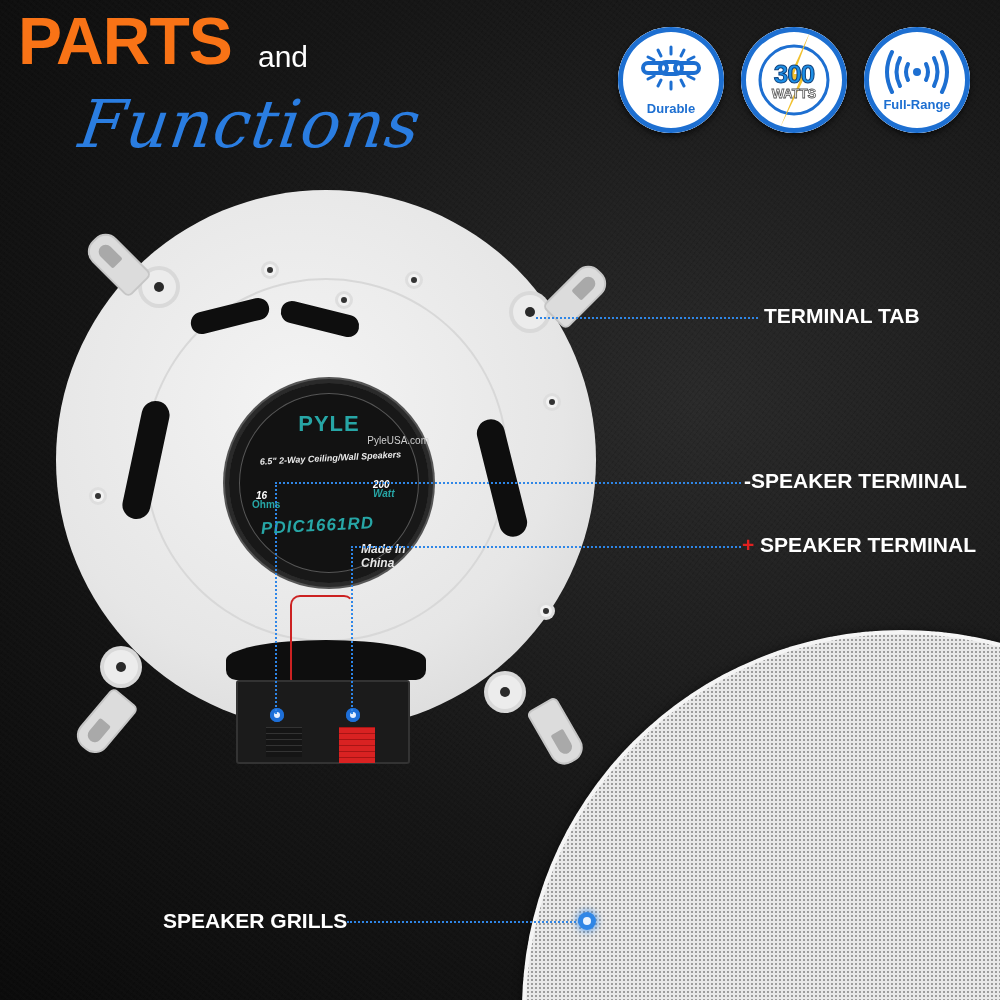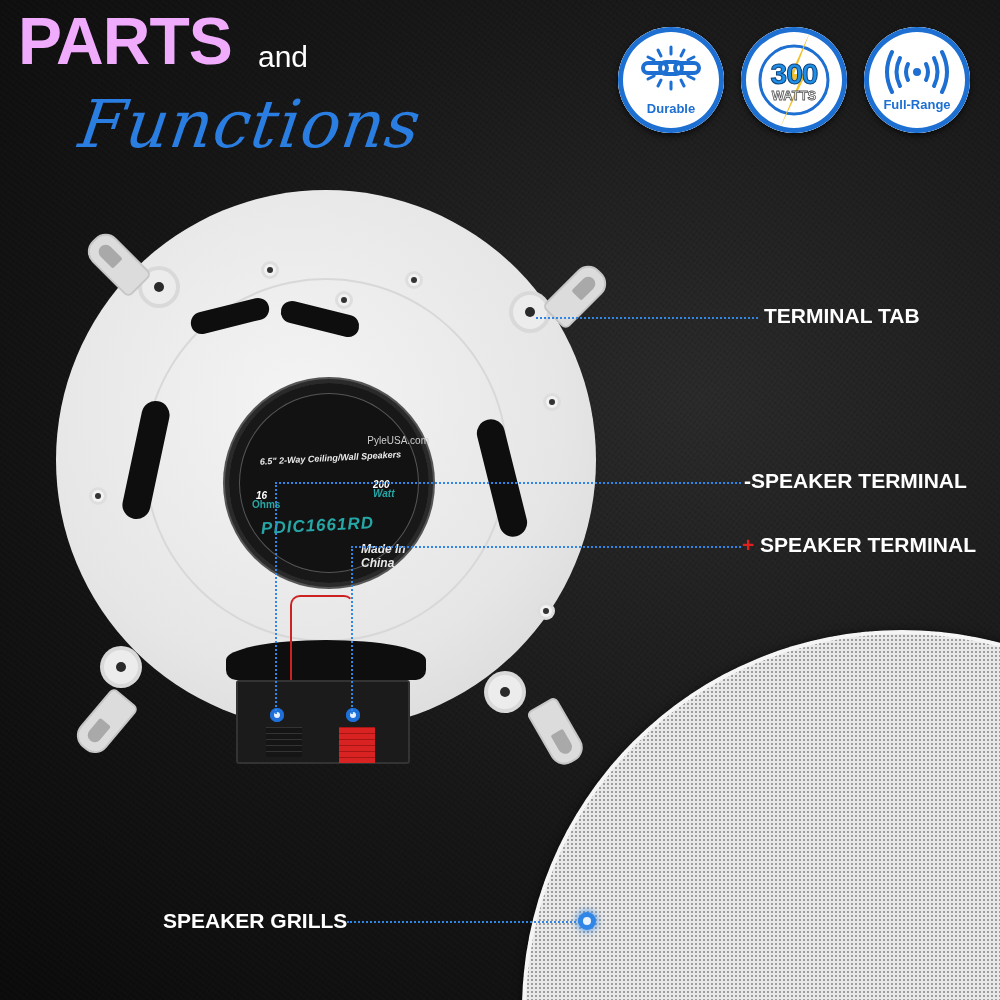--- a/index.html
+++ b/index.html
@@ -3,21 +3,21 @@
 <meta charset="utf-8">
 <style>
   html,body{margin:0;padding:0;}
   body{width:1000px;height:1000px;overflow:hidden;background:#111;position:relative;font-family:"Liberation Sans",sans-serif;}
   .bg{position:absolute;inset:0;background:
       radial-gradient(ellipse at 70% 40%, #2a2a2a 0%, #161616 55%, #0b0b0b 100%);}
   .bg::after{content:"";position:absolute;inset:0;opacity:.35;
       background-image:repeating-linear-gradient(37deg,rgba(255,255,255,.03) 0 2px,transparent 2px 5px),
                        repeating-linear-gradient(-52deg,rgba(0,0,0,.25) 0 1px,transparent 1px 4px);}
   
-  .title-parts{position:absolute;left:18px;top:6px;color:#f0abfc;font-weight:bold;font-size:66px;letter-spacing:-1px;line-height:70px;}
+  .title-parts{position:absolute;left:18px;top:6px;color:#f97316;font-weight:bold;font-size:66px;letter-spacing:-1px;line-height:70px;}
   .title-and{position:absolute;left:258px;top:40px;color:#fff;font-weight:normal;font-size:30px;}
   .title-functions{position:absolute;left:80px;top:86px;color:#2a7de1;font-family:"DejaVu Serif",serif;font-style:italic;font-size:66px;letter-spacing:1px;transform:skewX(-8deg);}
   
   .badge{position:absolute;top:27px;width:106px;height:106px;border-radius:50%;background:#fff;
          box-shadow:inset 0 0 0 5px #1d6fd1, inset 0 0 0 8px #fff, 0 3px 6px rgba(0,0,0,.6);
          display:flex;flex-direction:column;align-items:center;justify-content:center;}
   .badge-label{color:#1d6fd1;font-size:13px;font-weight:bold;margin-top:2px;}
   
   .speaker-back{position:absolute;left:56px;top:190px;width:540px;height:540px;border-radius:50%;
       background:radial-gradient(circle at 45% 40%, #f4f4f4 0%, #e6e6e6 60%, #d2d2d2 100%);}
@@ -90,21 +90,21 @@
   </svg>
   <span class="badge-label">Durable</span>
 </div>
 
 <div class="badge" style="left:741px;">
   <svg width="100" height="100" viewBox="0 0 100 100" style="position:absolute;left:3px;top:3px;">
     <circle cx="50" cy="50" r="34" fill="none" stroke="#1d6fd1" stroke-width="3"></circle>
     <polygon points="66,2 44,50 56,50 36,98 62,44 50,44" fill="#f2c12e"></polygon>
   </svg>
   <div style="position:relative;text-align:center;line-height:1;">
-    <div style="color:#1d8fe6;font-weight:bold;font-size:30px;letter-spacing:-1px;-webkit-text-stroke:1px #0d3f7a;">300</div>
+    <div style="color:#1d8fe6;font-weight:bold;font-size:26px;letter-spacing:-1px;-webkit-text-stroke:1px #0d3f7a;">300</div>
     <div style="color:#fff;font-weight:bold;font-size:13px;-webkit-text-stroke:0.8px #555;">WATTS</div>
   </div>
 </div>
 
 <div class="badge" style="left:864px;">
   <svg width="72" height="46" viewBox="0 0 72 46">
     <circle cx="36" cy="23" r="4" fill="#1d6fd1"></circle>
     <g fill="none" stroke="#1d6fd1" stroke-width="4" stroke-linecap="round">
       <path d="M27 15 Q23 23 27 31"></path>
         <path d="M45 15 Q49 23 45 31"></path>
@@ -135,20 +135,21 @@
   <div class="pin" style="left:36px;top:300px;"></div>
   <div class="pin" style="left:484px;top:415px;"></div>
 </div>
 
 <div class="tab" style="left:100px;top:230px;transform:rotate(-45deg);"></div>
 <div class="tab" style="left:560px;top:262px;transform:rotate(45deg);"></div>
 <div class="tab" style="left:88px;top:690px;transform:rotate(-140deg);"></div>
 <div class="tab" style="left:540px;top:700px;transform:rotate(150deg);"></div>
 
 <div class="magnet" style="left:229px;top:383px;">
+  <div class="brand">PYLE</div>
   <div class="site">PyleUSA.com</div>
   <div class="desc">6.5" 2-Way Ceiling/Wall Speakers</div>
   <div class="ohm-n">16</div>
   <div class="ohm-u">Ohms</div>
   <div class="watt-n">200</div>
   <div class="watt-u">Watt</div>
   <div class="model">PDIC1661RD</div>
   <div class="made">Made In China</div>
 </div>
 

